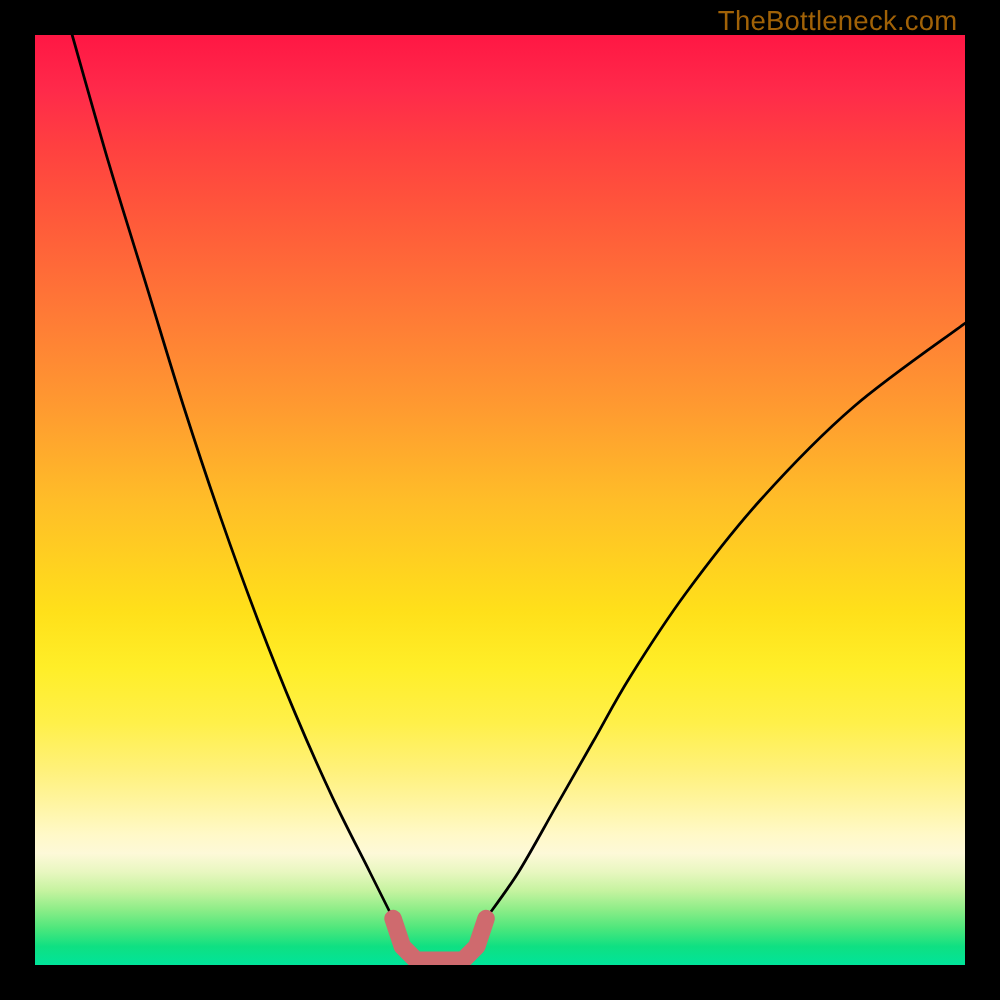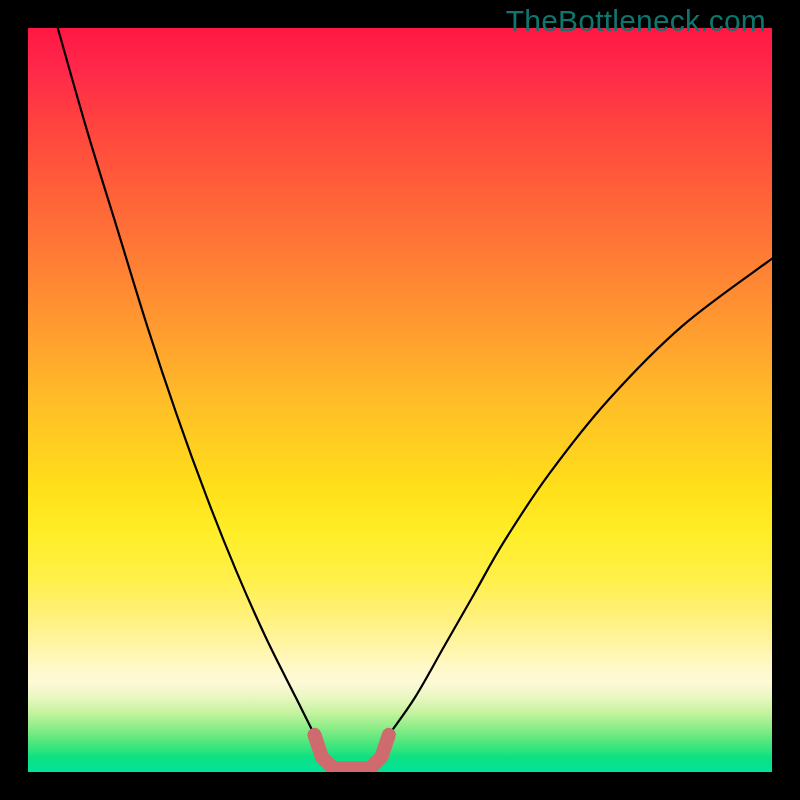--- a/index.html
+++ b/index.html
@@ -46,22 +46,22 @@
       #8eed88 94%,
       #4fe77c 96%,
       #0fe082 98%,
       #00e49a 100%
     );
   }
   .watermark {
     position: absolute;
     top: 4px;
     right: 34px;
-    color: #0f766e;
-    font-size: 30px;
+    color: #a16207;
+    font-size: 22px;
     font-weight: 500;
     letter-spacing: 0.2px;
   }
   svg.curves {
     position: absolute;
     left: 0;
     top: 0;
   }
 </style>
 </head>

